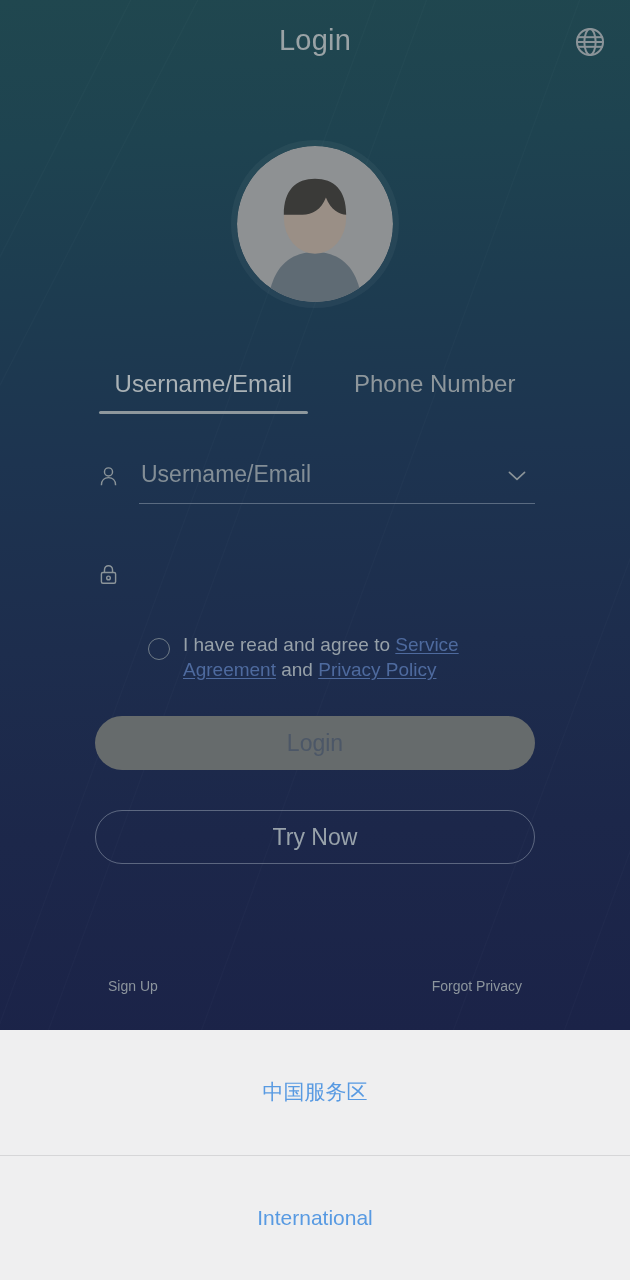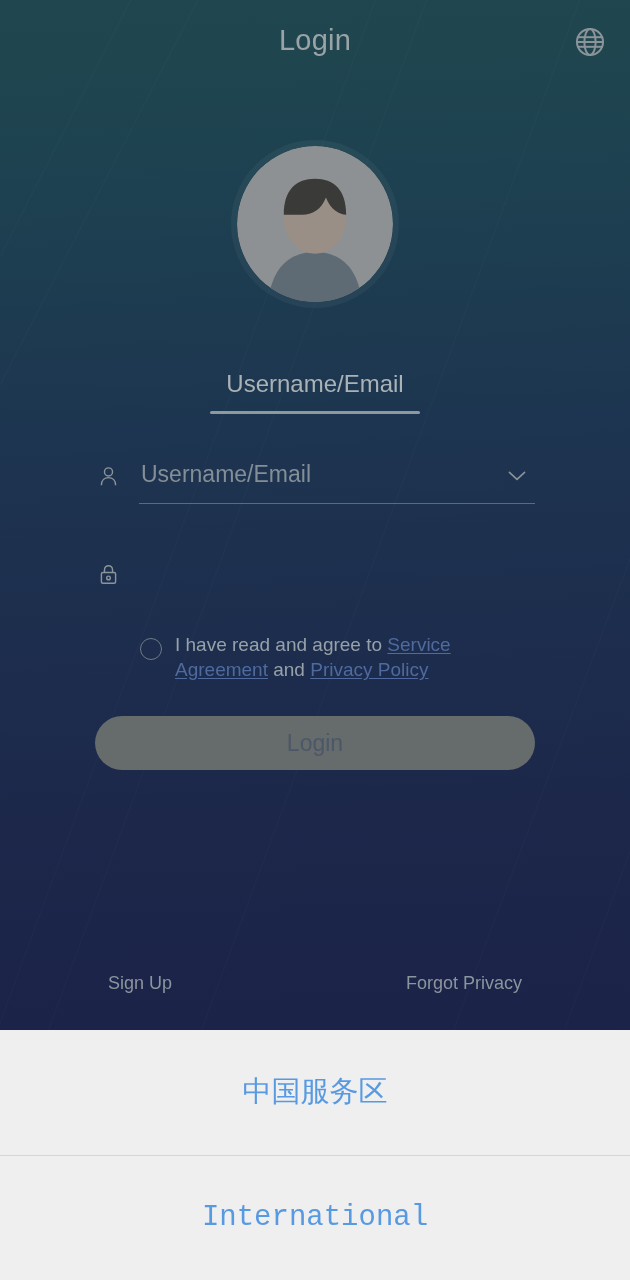--- a/index.html
+++ b/index.html
@@ -161,20 +161,21 @@
 
   .field + .field { margin-top: 42px; }
 
   
   .agree {
     margin-top: 30px;
     padding: 0 95px 0 140px;
     display: flex;
     align-items: flex-start;
     gap: 13px;
+    margin-left: 8px;
   }
   .checkbox {
     flex: 0 0 22px;
     width: 22px;
     height: 22px;
     margin-top: 6px;
     border: 1.6px solid #6f7b87;
     border-radius: 50%;
   }
   .agree-text {
@@ -210,21 +211,21 @@
   }
 
   
   .bottom-links {
     position: absolute;
     left: 0; right: 0;
     bottom: 36px;
     display: flex;
     justify-content: space-between;
     padding: 0 108px;
-    font-size: 18px;
+    font-size: 14px;
     color: #8c959d;
   }
 
   
   .sheet {
     position: absolute;
     left: 0; right: 0;
     top: 1030px;
     bottom: 0;
     background: #efeff0;
@@ -239,23 +240,22 @@
     font-size: 28px;
     font-weight: bold;
     color: #0b0b0b;
     border-bottom: 1.5px solid #d6d6d8;
   }
   .sheet-option {
     flex: 1;
     display: flex;
     align-items: center;
     justify-content: center;
-    font-size: 29px;
+    font-size: 21px;
     color: #589ae2;
-    font-family: Liberation Mono, monospace;
   }
   .sheet-option + .sheet-option { border-top: 1.5px solid #d6d6d8; justify-content: center; }
 </style>
 </head>
 <body>
 
 <div id="app">
 
   <div class="login-screen">
 
@@ -297,20 +297,23 @@
           <circle cx="50" cy="50" r="50" fill="#8e9193"></circle>
           <path d="M50 68 C32 68 22 80 20 100 L80 100 C78 80 68 68 50 68 Z" fill="#5f6b74"></path>
           <ellipse cx="50" cy="46" rx="20" ry="23" fill="#9a8f86"></ellipse>
           <path d="M30 44 C30 28 38 21 50 21 C62 21 70 28 70 44 C66 44 60 41 57 33 C54 41 48 44 42 44 C38 44 33 44 30 44 Z" fill="#3a3a38"></path>
         </svg>
       </div>
 
       <div class="tabs">
         <div class="tab active">
           <span>Username/Email</span>
+        </div>
+        <div class="tab">
+          <span>Phone Number</span>
         </div>
       </div>
 
       <div class="form">
 
         <div class="field">
           <span class="field-icon">
             <svg width="23" height="25" viewBox="0 0 24 24" fill="none" stroke="#8b9499" stroke-width="1.5">
               <circle cx="12" cy="7.2" r="4.2"></circle>
               <path d="M4.6 21 C4.6 15.8 8 13.2 12 13.2 C16 13.2 19.4 15.8 19.4 21"></path>
@@ -341,20 +344,23 @@
       </div>
 
       <div class="agree">
         <span class="checkbox"></span>
         <div class="agree-text"><span>I have read and agree to </span><a class="agree-link">Service Agreement</a><span> and </span><a class="agree-link">Privacy Policy</a></div>
       </div>
 
       <div class="btn btn-login">
         <span>Login</span>
       </div>
+      <div class="btn btn-try">
+        <span>Try Now</span>
+      </div>
 
       <div class="bottom-links">
         <span>Sign Up</span>
         <span>Forgot Privacy</span>
       </div>
 
     </div>
   </div>
 
   <div class="sheet">

